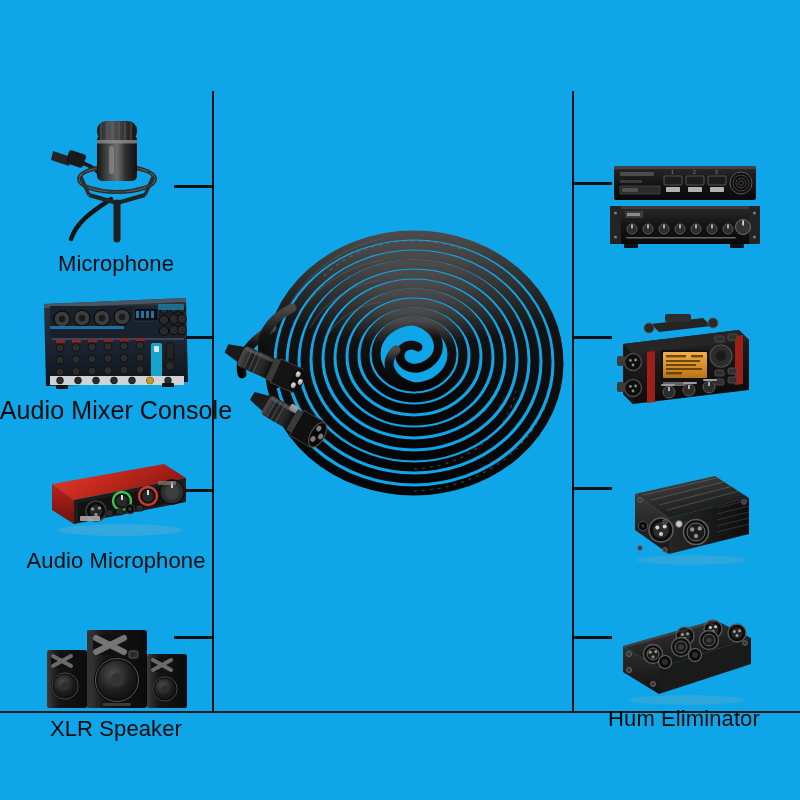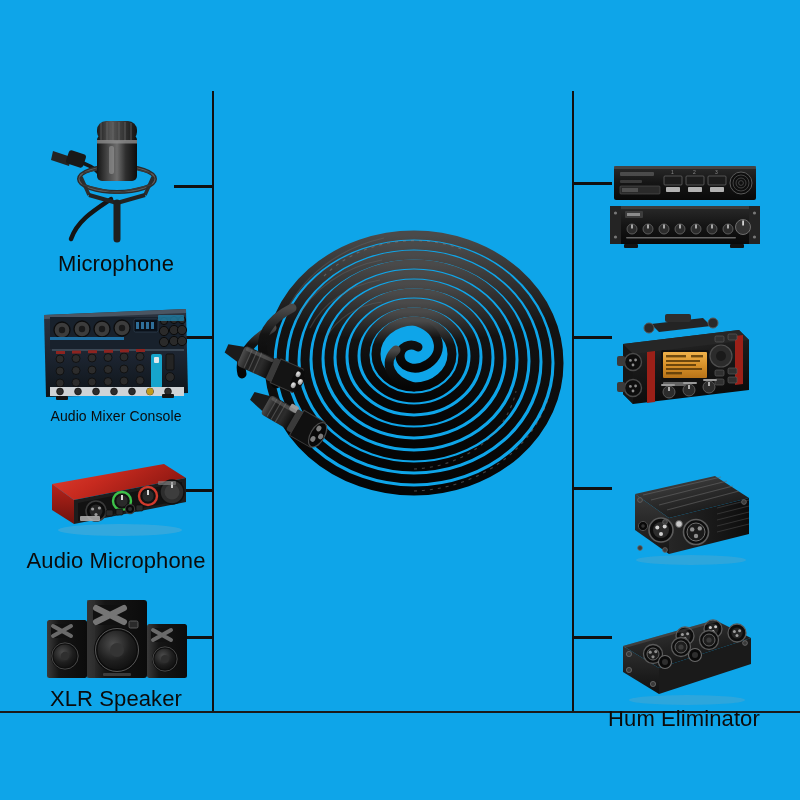--- a/index.html
+++ b/index.html
@@ -58,21 +58,21 @@
     justify-content: center;
   }
   .label {
     font-size: 22px;
     color: #0b0b0b;
     letter-spacing: 0.1px;
     white-space: nowrap;
     text-align: center;
     line-height: 1;
   }
-  .label.sm { font-size: 14px; }
+  .label.sm { font-size: 25px; }
 
   
   svg { display: block; overflow: visible; }
 
   
   #center-cable {
     position: absolute;
     left: 214px; top: 216px;
     width: 358px; height: 290px;
   }
@@ -309,21 +309,21 @@
 
         <rect x="44" y="68" width="20" height="5" rx="1" fill="#c8c8c8" opacity="0.75"></rect>
         <rect x="122" y="33" width="18" height="4" rx="1" fill="#8a8a8a" opacity="0.6"></rect>
 
         <ellipse cx="84" cy="82" rx="62" ry="6" fill="#b8b8b8" opacity="0.22"></ellipse>
       </svg>
     </div>
     <div class="label">Audio Microphone</div>
   </div>
 
-  <div class="item" style="left:10px; top:578px; height:132px;">
+  <div class="item" style="left:10px; top:608px; height:132px;">
     <div class="art" style="height:100px">
       <svg width="170" height="100" viewBox="0 0 170 100">
         <defs>
           <linearGradient id="spkBox" x1="0" y1="0" x2="1" y2="0">
             <stop offset="0%" stop-color="#3a3a3a"></stop>
             <stop offset="30%" stop-color="#151515"></stop>
             <stop offset="100%" stop-color="#0b0b0b"></stop>
           </linearGradient>
           <radialGradient id="cone" cx="0.4" cy="0.35" r="0.8">
             <stop offset="0%" stop-color="#4d4d4d"></stop>

